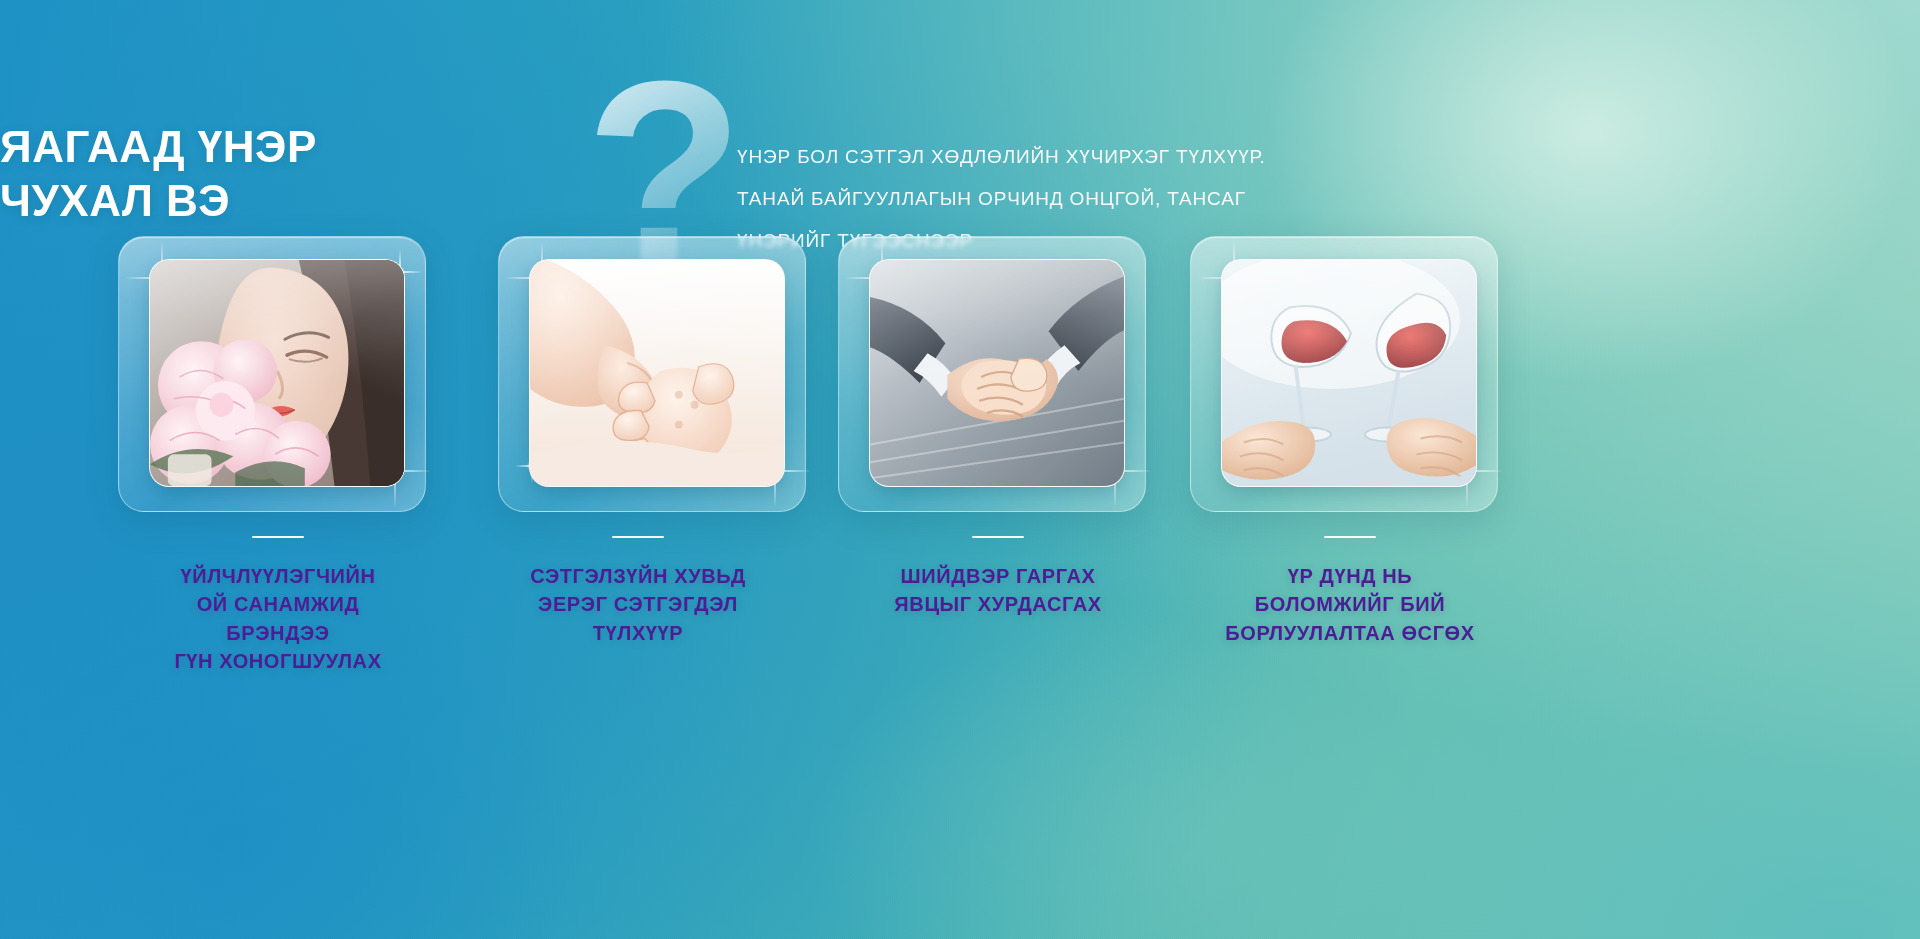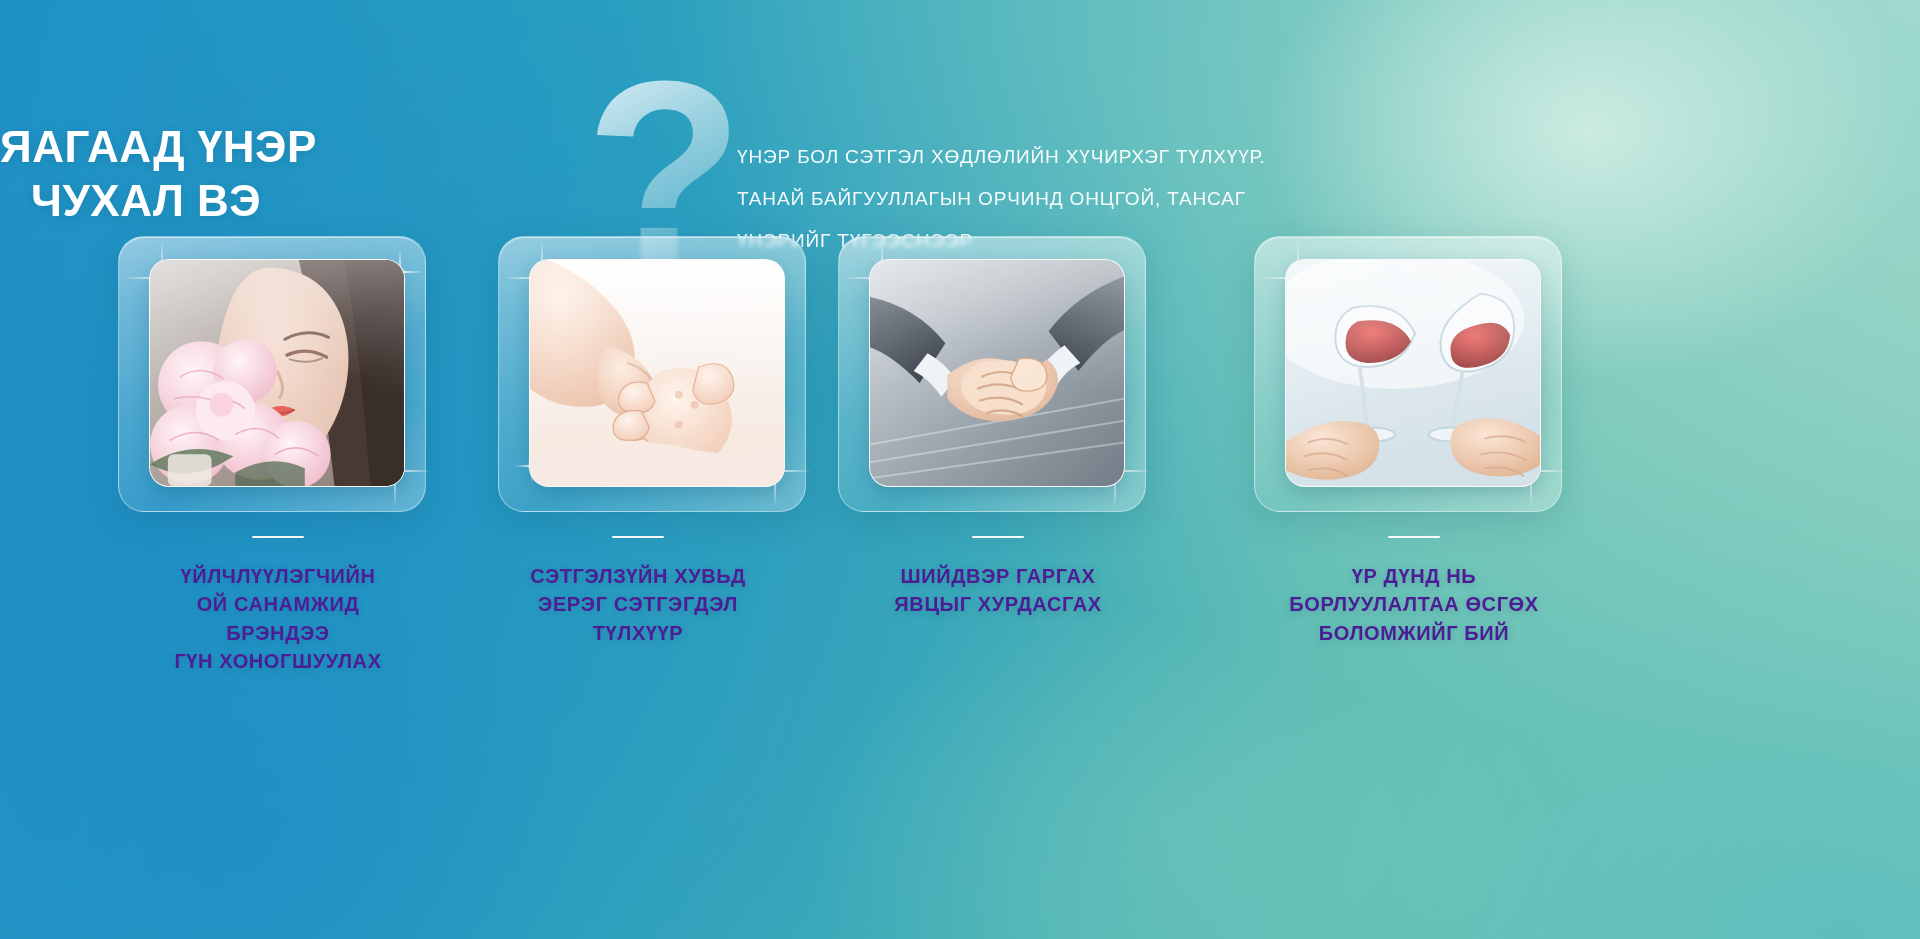--- a/index.html
+++ b/index.html
@@ -44,39 +44,39 @@
   }
 
   .title{
     position:absolute; left:0; top:120px; width:660px;
     color:#ffffff;
     font-size:44px; font-weight:700; line-height:1.22;
     letter-spacing:.5px;
     text-shadow:0 2px 10px rgba(10,70,95,.18);
   }
   .title .l1{ display:block; }
-  .title .l2{ display:block;padding-left:31px; }
+  .title .l2{ display:block; }
 
   .subtitle{
     position:absolute; left:737px; top:130px; width:620px;
     color:rgba(255,255,255,.95);
     font-size:19px; line-height:1.58; font-weight:400;
     letter-spacing:.85px;
   }
   .subtitle span{ display:block; white-space:nowrap;margin-top:12px; }
 
   
   .cards{ position:absolute; left:0; top:236px; width:1920px; height:480px; }
   .card{
     position:absolute; top:0; width:320px;
   }
   .card.c0{ left:118px; }
   .card.c1{ left:478px;padding-left:20px; }
   .card.c2{ left:838px; }
-  .card.c3{ left:1254px; }
+  .card.c3{ left:1190px; }
 
   
   .glass{
     position:relative; width:308px; height:276px;
     border-radius:26px;
     background:linear-gradient(145deg, rgba(255,255,255,.46) 0%, rgba(255,255,255,.20) 38%, rgba(255,255,255,.10) 62%, rgba(255,255,255,.30) 100%);
     border:1px solid rgba(255,255,255,.42);
     box-shadow:
       0 10px 34px rgba(10,70,95,.16),
       inset 0 1px 1px rgba(255,255,255,.55);
@@ -445,18 +445,18 @@
           <rect x="0" y="0" width="256" height="228" fill="#ffffff" opacity=".12"></rect>
         </svg>
         <div class="sheen"></div>
       </div>
     </div>
 
     <div class="divider"></div>
 
     <div class="caption">
       <span>ҮР ДҮНД НЬ</span>
+      <span>БОЛОМЖИЙГ БИЙ</span>
       <span>БОРЛУУЛАЛТАА ӨСГӨХ</span>
-      <span>БОЛОМЖИЙГ БИЙ</span>
     </div>
   </div>
 
 </div>
 
 </body></html>

